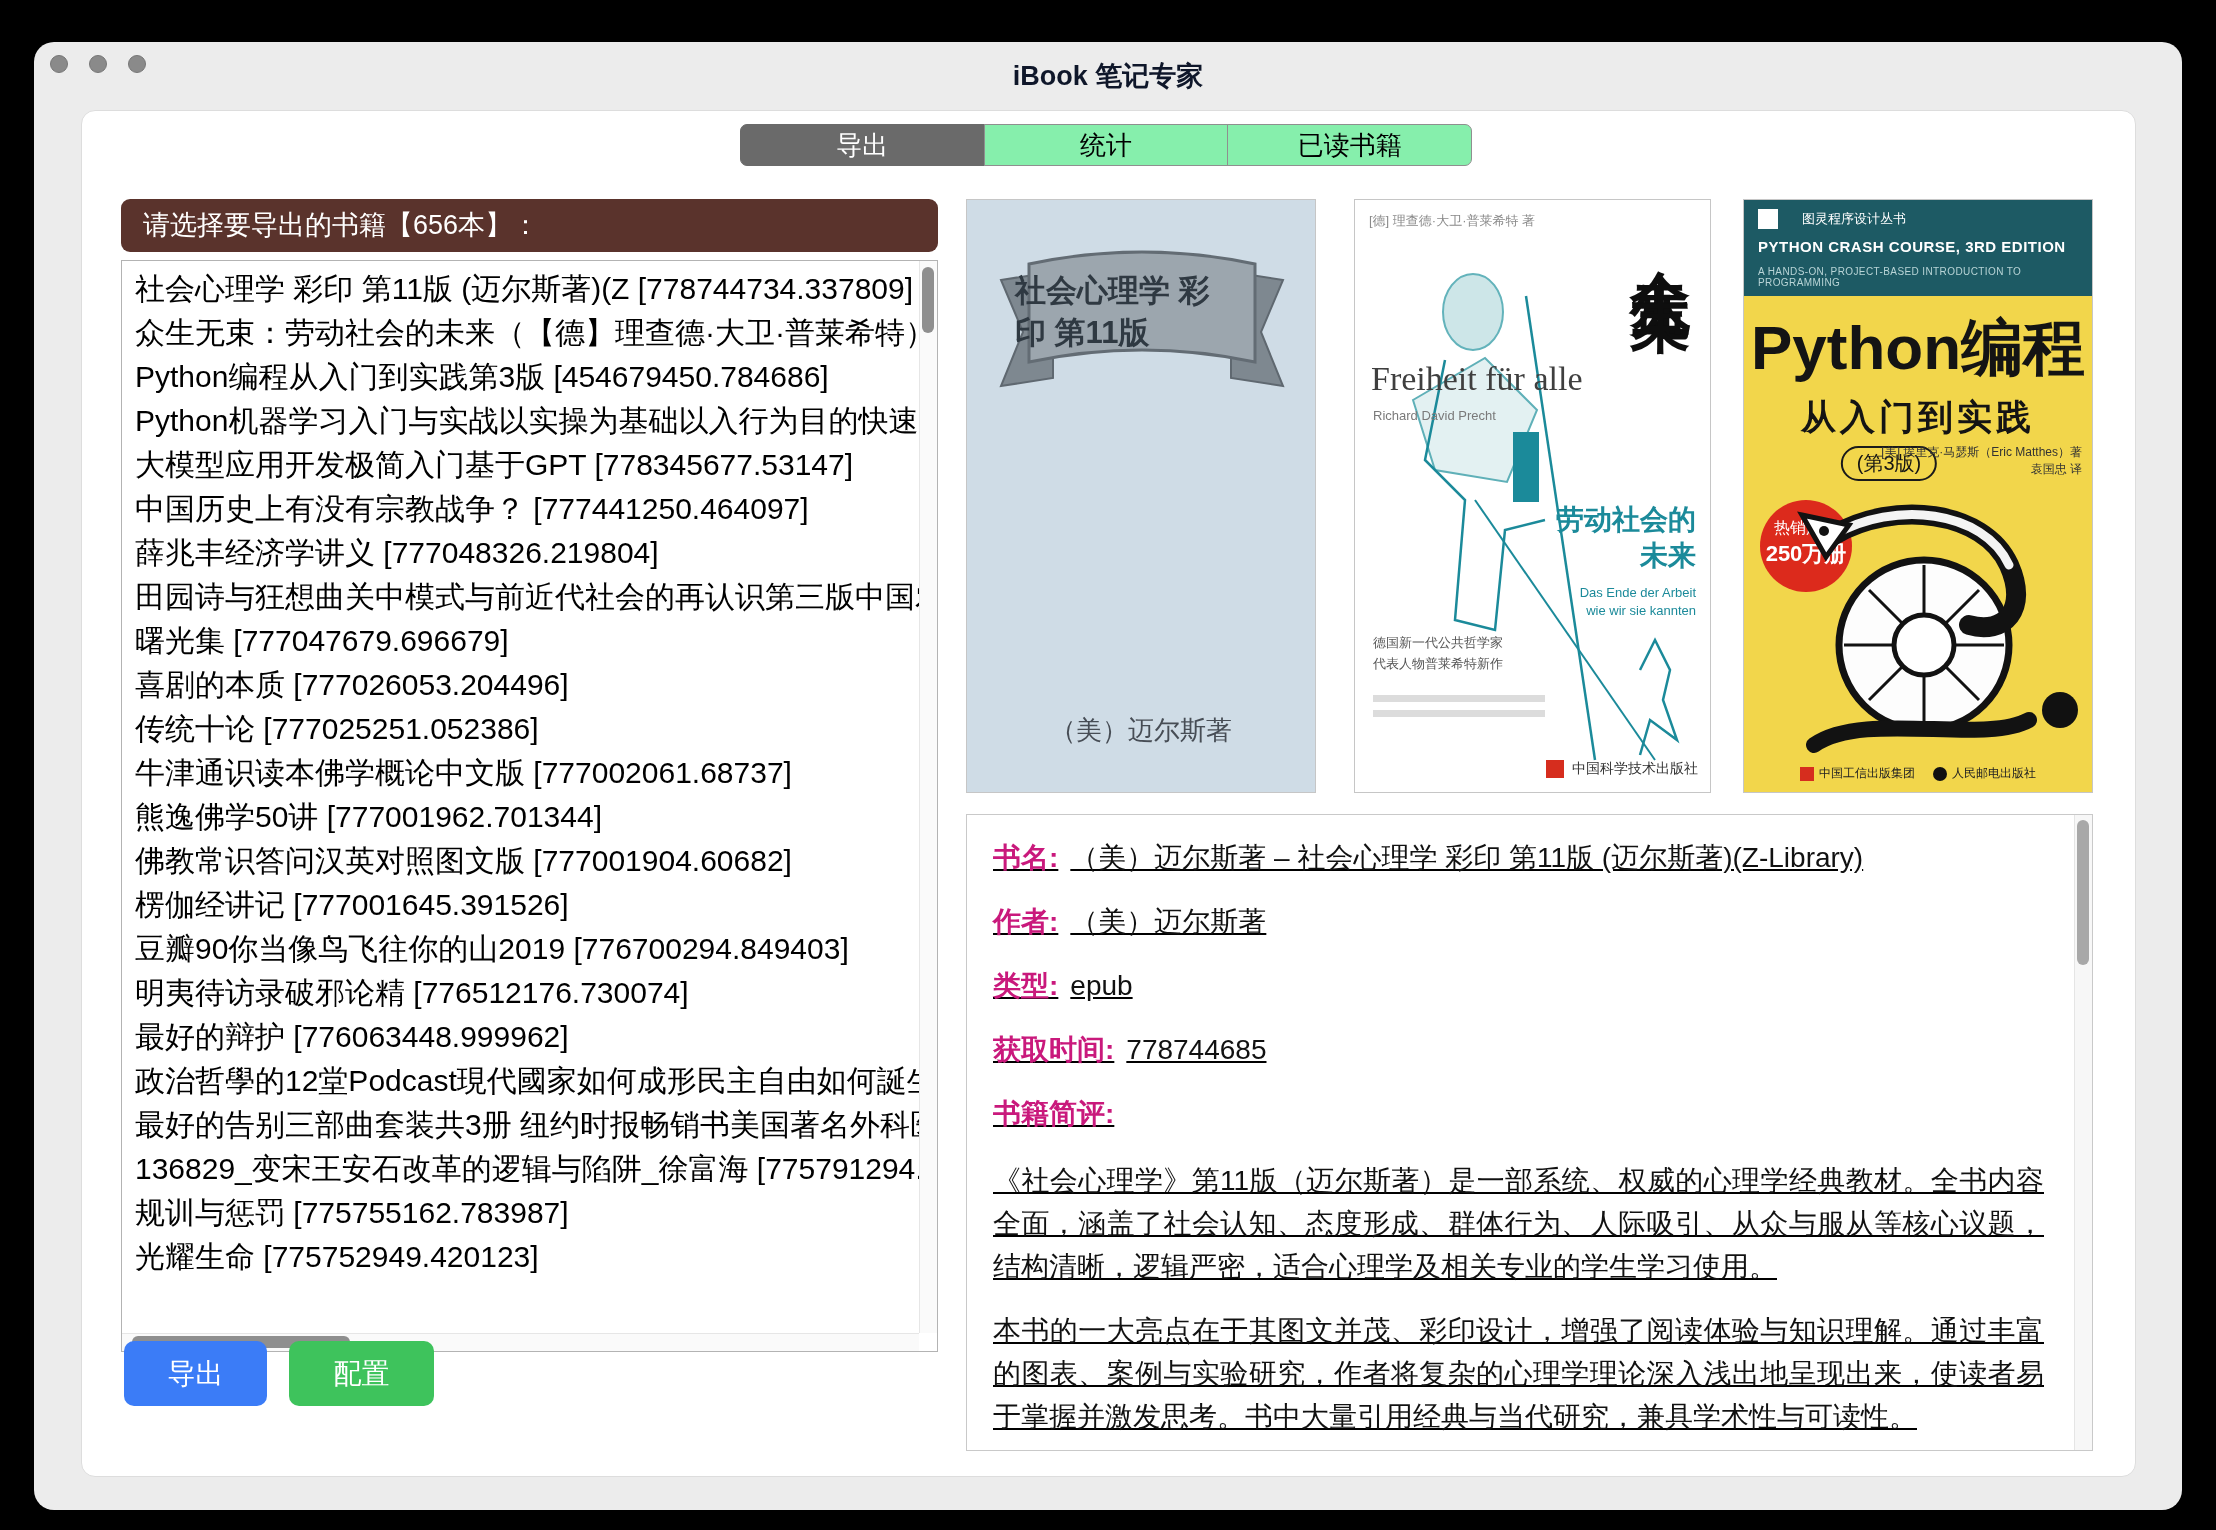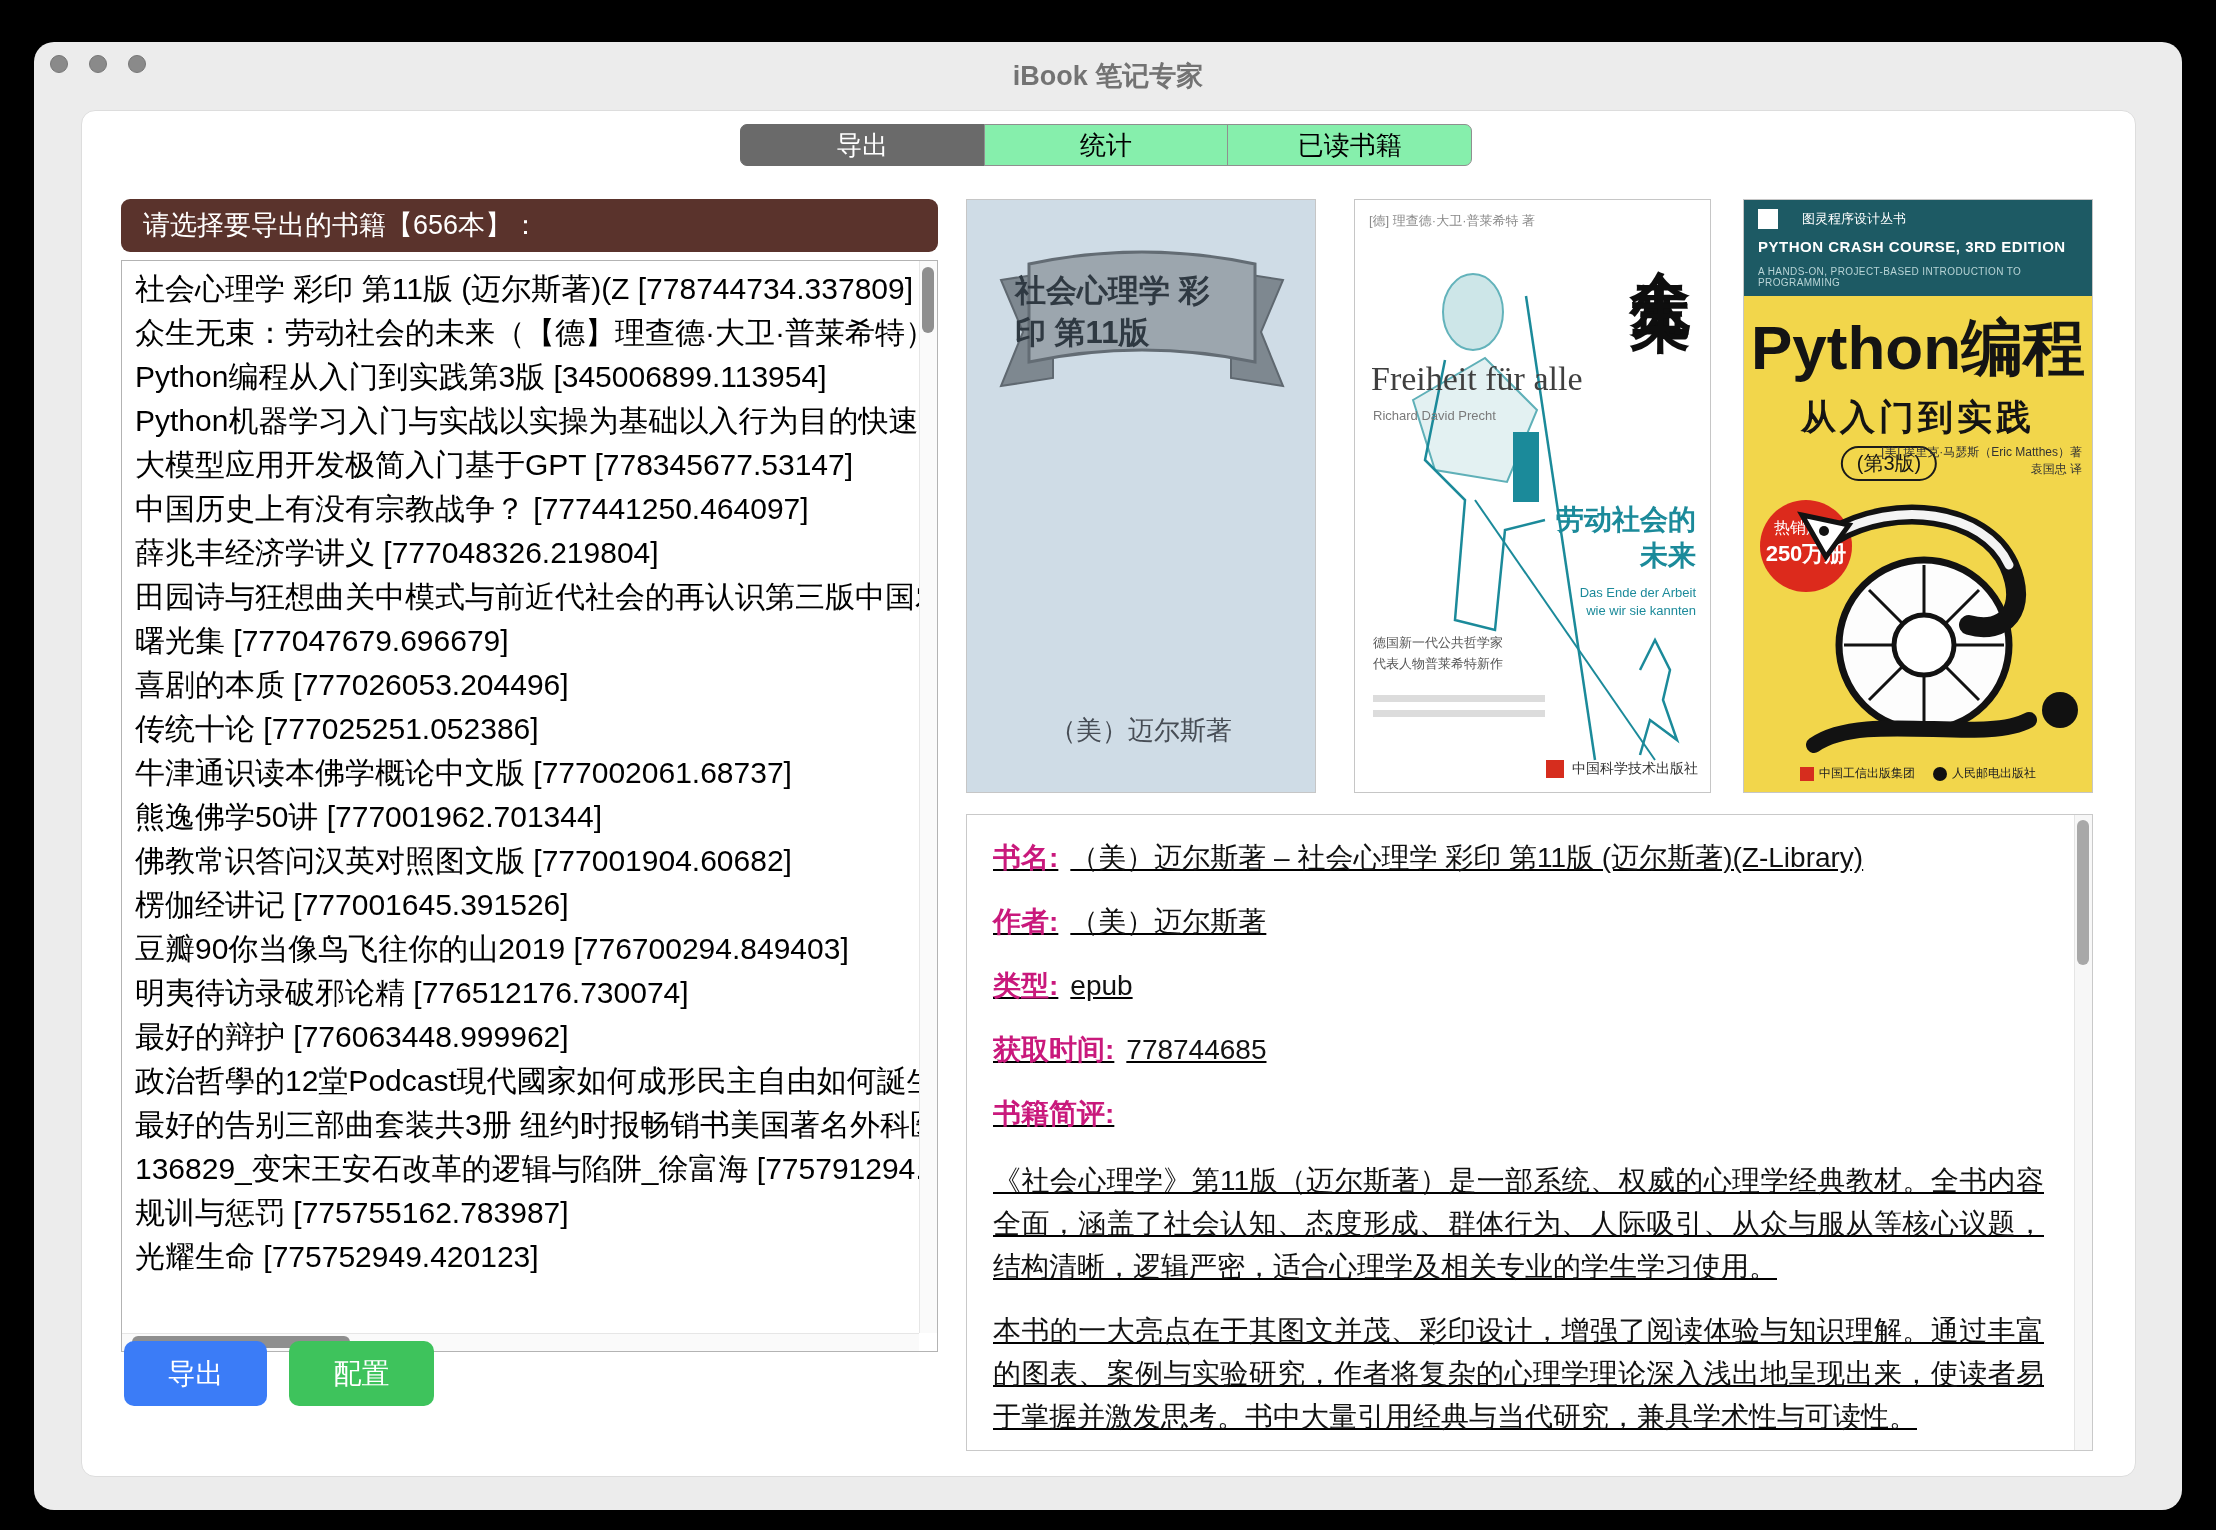--- a/index.html
+++ b/index.html
@@ -11,21 +11,21 @@
   }
   .window {
     position:absolute; left:34px; top:42px; width:2148px; height:1468px;
     background:#ececec; border-radius:20px;
     box-shadow:0 20px 60px rgba(0,0,0,.55);
   }
   
   .lights { position:absolute; left:16px; top:13px; display:flex; gap:21px; }
   .light { width:18px; height:18px; border-radius:50%; background:#8a8a8a; border:1px solid #777; }
   .win-title { position:absolute; left:0; right:0; top:16px; text-align:center;
-    font-size:27px; font-weight:bold; color:#737373; }
+    font-size:27px; font-weight:bold; color:#0f172a; }
 
   
   .panel { position:absolute; left:47px; top:68px; width:2055px; height:1367px;
     background:#fff; border-radius:14px; border:1px solid #ddd; }
 
   
   .tabbar { position:absolute; left:658px; top:13px; width:732px; height:42px; display:flex; }
   .tab { flex:1; height:42px; line-height:40px; text-align:center; font-size:26px;
     background:#86efac; color:#000; border:1px solid #8f8f8f; margin-left:-1px; cursor:default; }
   .tab:first-child { margin-left:0; border-radius:7px 0 0 7px; }
@@ -136,21 +136,21 @@
       <div class="tab">统计</div>
       <div class="tab">已读书籍</div>
     </div>
 
     <div class="list-header">请选择要导出的书籍【656本】：</div>
 
     <div class="book-list">
       <div class="items">
         <div class="book-item">社会心理学 彩印 第11版 (迈尔斯著)(Z [778744734.337809]</div>
         <div class="book-item">众生无束：劳动社会的未来（【德】理查德·大卫·普莱希特）(Z</div>
-        <div class="book-item">Python编程从入门到实践第3版 [345006899.113954]</div>
+        <div class="book-item">Python编程从入门到实践第3版 [454679450.784686]</div>
         <div class="book-item">Python机器学习入门与实战以实操为基础以入行为目的快速帮助</div>
         <div class="book-item">大模型应用开发极简入门基于GPT [778345677.53147]</div>
         <div class="book-item">中国历史上有没有宗教战争？ [777441250.464097]</div>
         <div class="book-item">薛兆丰经济学讲义 [777048326.219804]</div>
         <div class="book-item">田园诗与狂想曲关中模式与前近代社会的再认识第三版中国农民</div>
         <div class="book-item">曙光集 [777047679.696679]</div>
         <div class="book-item">喜剧的本质 [777026053.204496]</div>
         <div class="book-item">传统十论 [777025251.052386]</div>
         <div class="book-item">牛津通识读本佛学概论中文版 [777002061.68737]</div>
         <div class="book-item">熊逸佛学50讲 [777001962.701344]</div>

